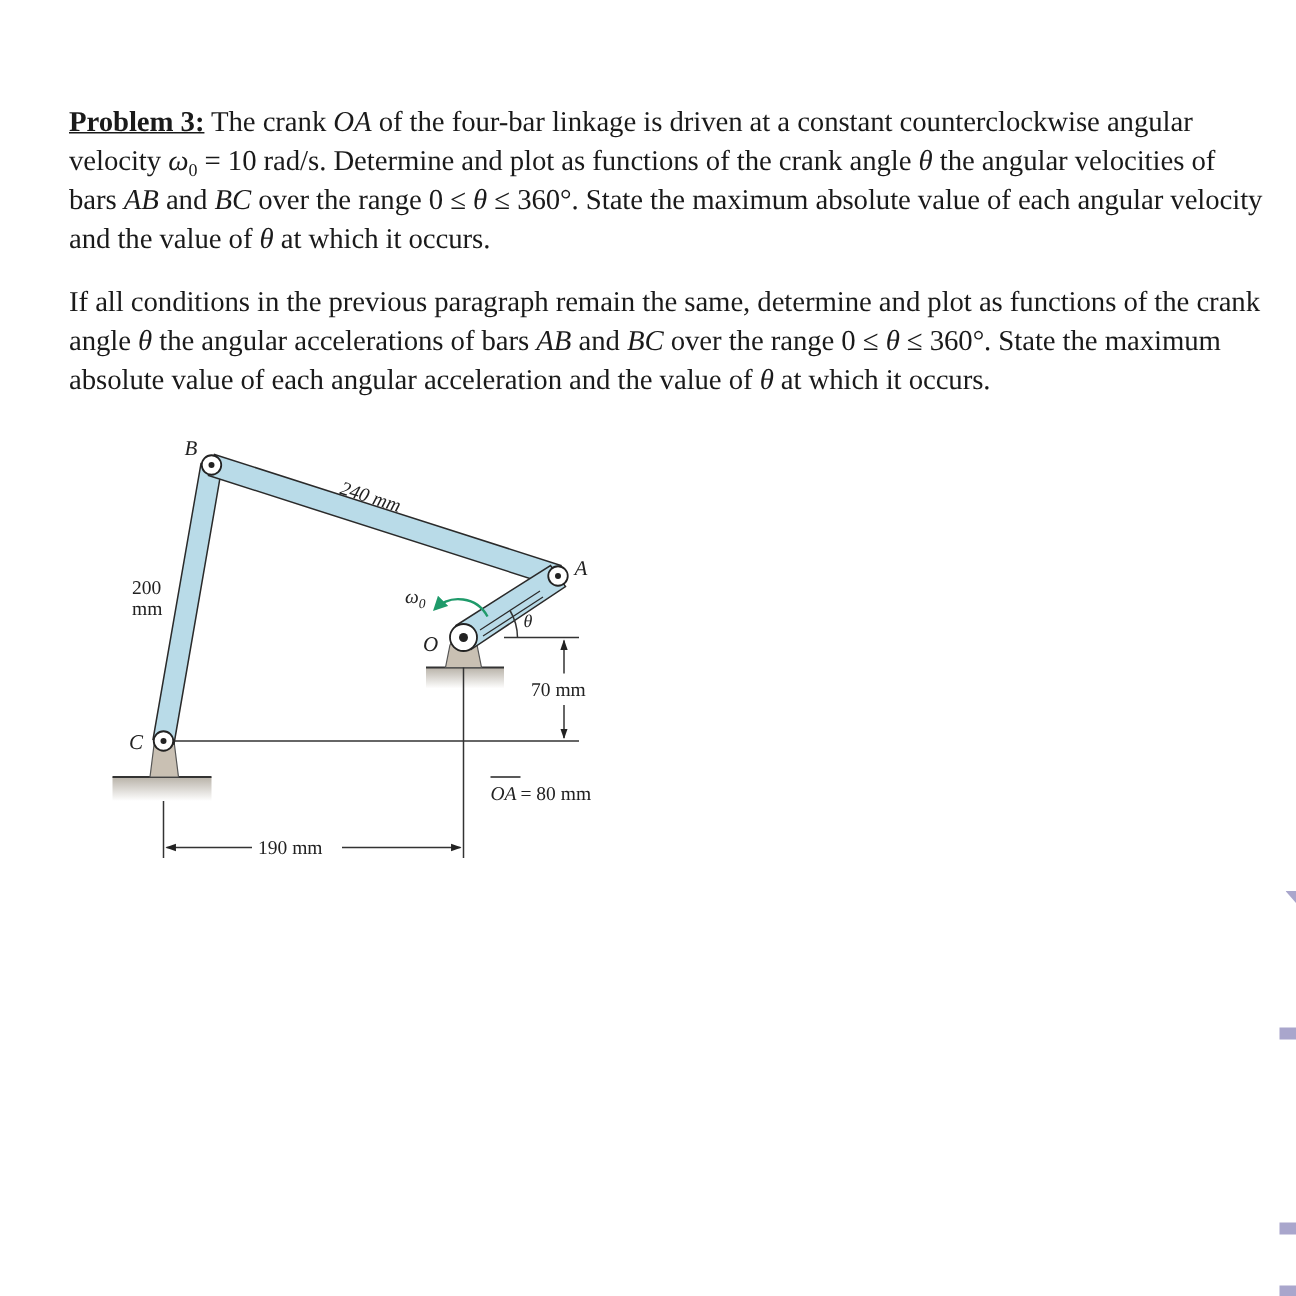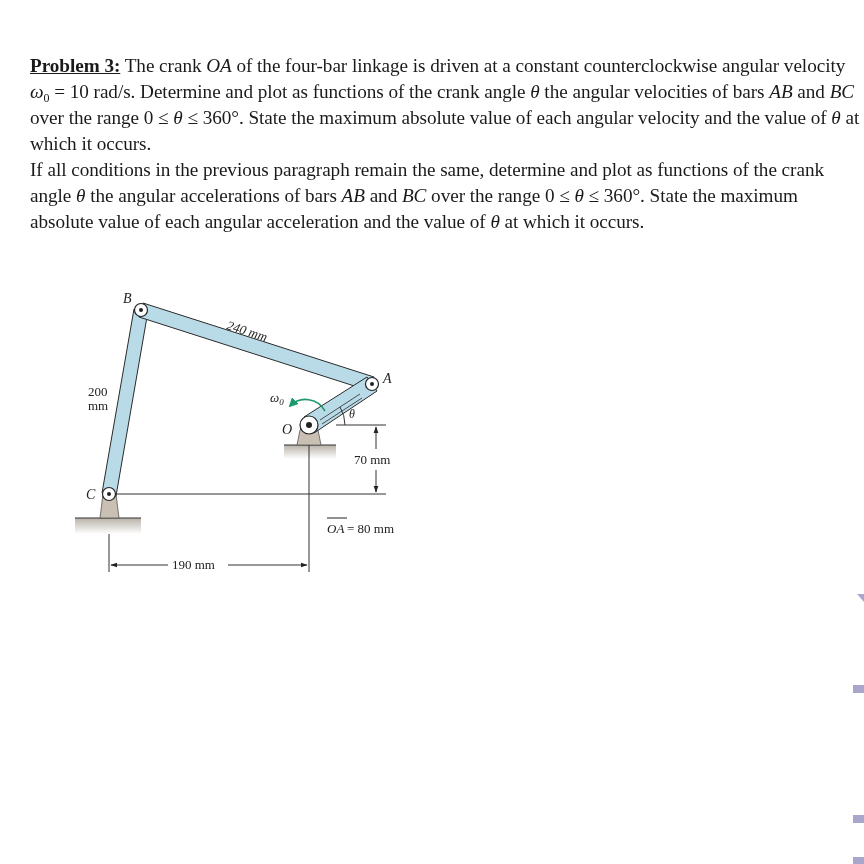--- a/index.html
+++ b/index.html
@@ -4,21 +4,21 @@
 <style>
   html, body { margin: 0; padding: 0; }
   body {
     width: 864px; height: 864px; background: #ffffff; position: relative; overflow: hidden;
     font-family: "Liberation Serif", "DejaVu Serif", serif; color: #1a1a1a;
   }
   .problem {
     position: absolute; left: 30px; top: 53px; width: 830px;
     font-size: 19.2px; line-height: 26px; letter-spacing: -0.05px;
   }
-  .problem p { margin: 0; }
+  .problem p { margin: 16px; }
   .problem .title { font-weight: bold; text-decoration: underline; }
   .problem i { font-style: italic; }
   .problem sub { font-size: 12px; vertical-align: -4px; line-height: 0; }
   .diagram { position: absolute; left: 0; top: 0; width: 864px; height: 864px; }
   .diagram text { font-family: "Liberation Serif", "DejaVu Serif", serif; fill: #222; }
   .edge-mark { position: absolute; background: #a9a6cc; }
 </style>
 </head>
 <body>
 

